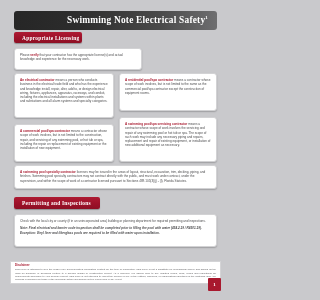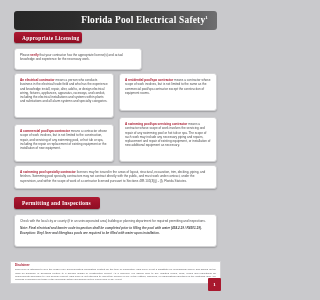--- a/index.html
+++ b/index.html
@@ -156,21 +156,21 @@
     font-size: 5px;
   }
 </style>
 </head>
 <body>
 
 <div class="page">
 
   <div class="titlebar">
     <div class="title">
-      <span>Florida Pool Electrical Safety</span><sup>1</sup>
+      <span>Swimming Note Electrical Safety</span><sup>1</sup>
     </div>
   </div>
 
   <div class="section-chip" id="chip-licensing">
     <span>Appropriate Licensing</span>
   </div>
 
   <div class="card" id="card-verify">
     <p>
       <span>Please</span>

